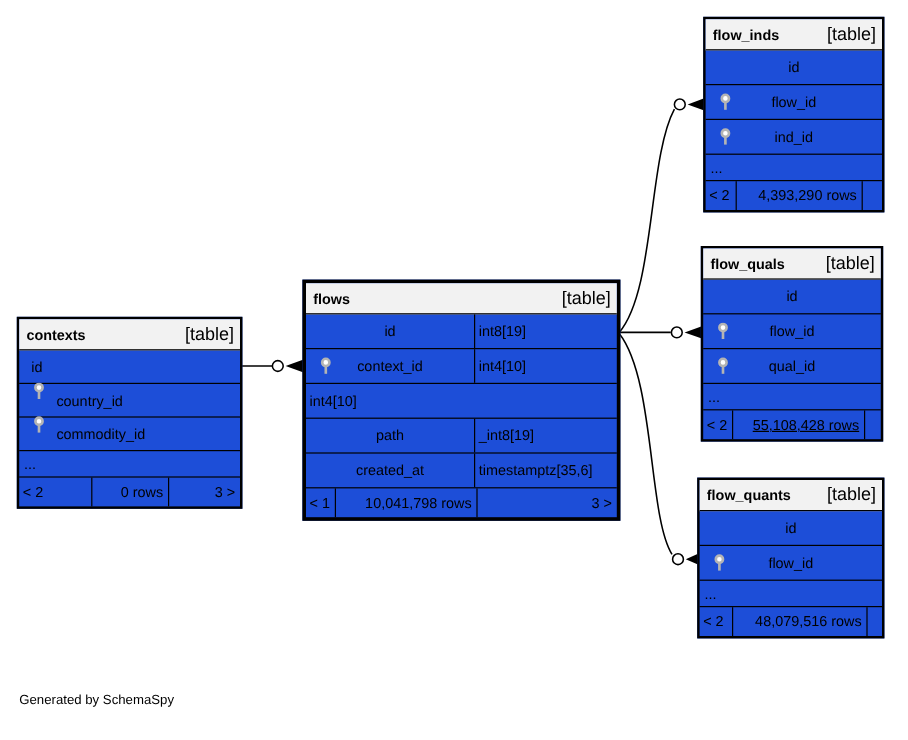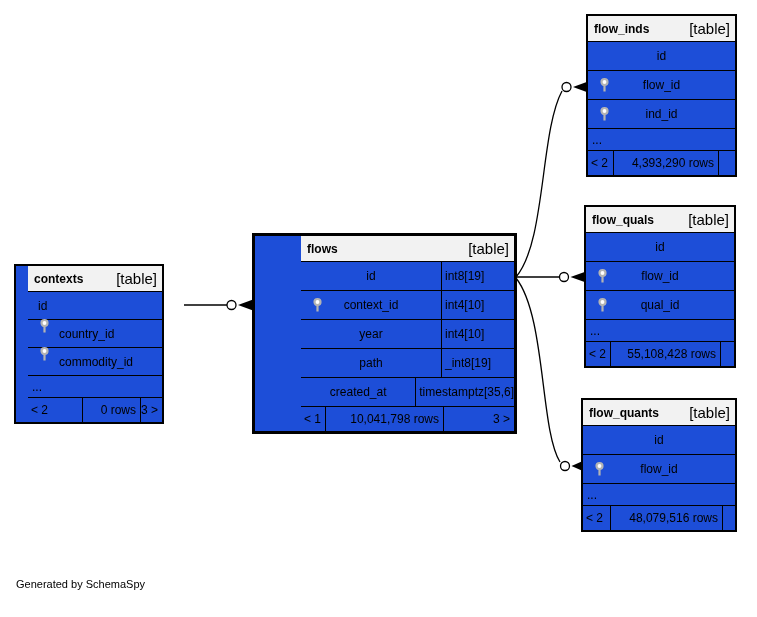--- a/index.html
+++ b/index.html
@@ -36,38 +36,38 @@
   .typecell{display:flex;align-items:center;box-sizing:border-box;padding-left:3px;flex:1;}
   .frow{
     box-sizing:border-box;height:24px;display:flex;align-items:stretch;
   }
   .fcell{display:flex;align-items:center;box-sizing:border-box;white-space:nowrap;}
   .fcell.parents{padding-left:3px;justify-content:flex-start;}
   .fcell.rowsc{border-left:1px solid #000;justify-content:flex-end;padding-right:4px;}
   .fcell.children{border-left:1px solid #000;flex:1;justify-content:flex-end;padding-right:4px;}
 
   
-  #t-contexts{left:14px;top:264px;width:150px;padding-left:12px;}
+  #t-contexts{left:14px;top:264px;width:188px;}
   #t-contexts .row{height:28px;}
   #t-contexts .row.ellipsis{height:22px;}
   #t-contexts .fcell.parents{width:60px;}
   #t-contexts .fcell.rowsc{width:64px;}
 
-  #t-flows{left:252px;top:233px;width:265px;padding-left:46px;}
+  #t-flows{left:252px;top:233px;width:265px;}
   #t-flows .namecell{width:141px;}
   #t-flows .fcell.parents{width:24px;}
   #t-flows .fcell.rowsc{width:118px;}
 
   #t-flow_inds{left:586px;top:14px;width:151px;}
   #t-flow_quals{left:584px;top:205px;width:152px;}
   #t-flow_quants{left:581px;top:398px;width:156px;}
   #t-flow_inds .fcell.parents{width:25px;}
   #t-flow_inds .fcell.rowsc{width:105px;}
   #t-flow_quals .fcell.parents{width:24px;}
-  #t-flow_quals .fcell.rowsc{width:110px;}
+  #t-flow_quals .fcell.rowsc{width:110px;text-decoration:underline;}
   #t-flow_quants .fcell.parents{width:27px;}
   #t-flow_quants .fcell.rowsc{width:112px;}
 
   .credit{position:absolute;left:16px;top:578px;font-size:11px;}
 </style>
 </head>
 <body>
 
 <svg class="edges" width="757" height="617" viewBox="0 0 757 617">
   <g stroke="#000000" fill="none" stroke-width="1.3">
@@ -146,23 +146,20 @@
         </svg>
         <span>context_id</span>
       </div>
       <div class="typecell">
         <span>int4[10]</span>
       </div>
     </div>
   </div>
   <div class="row">
     <div class="cellpair">
-      <div class="namecell">
-        <span>year</span>
-      </div>
       <div class="typecell">
         <span>int4[10]</span>
       </div>
     </div>
   </div>
   <div class="row">
     <div class="cellpair">
       <div class="namecell">
         <span>path</span>
       </div>

